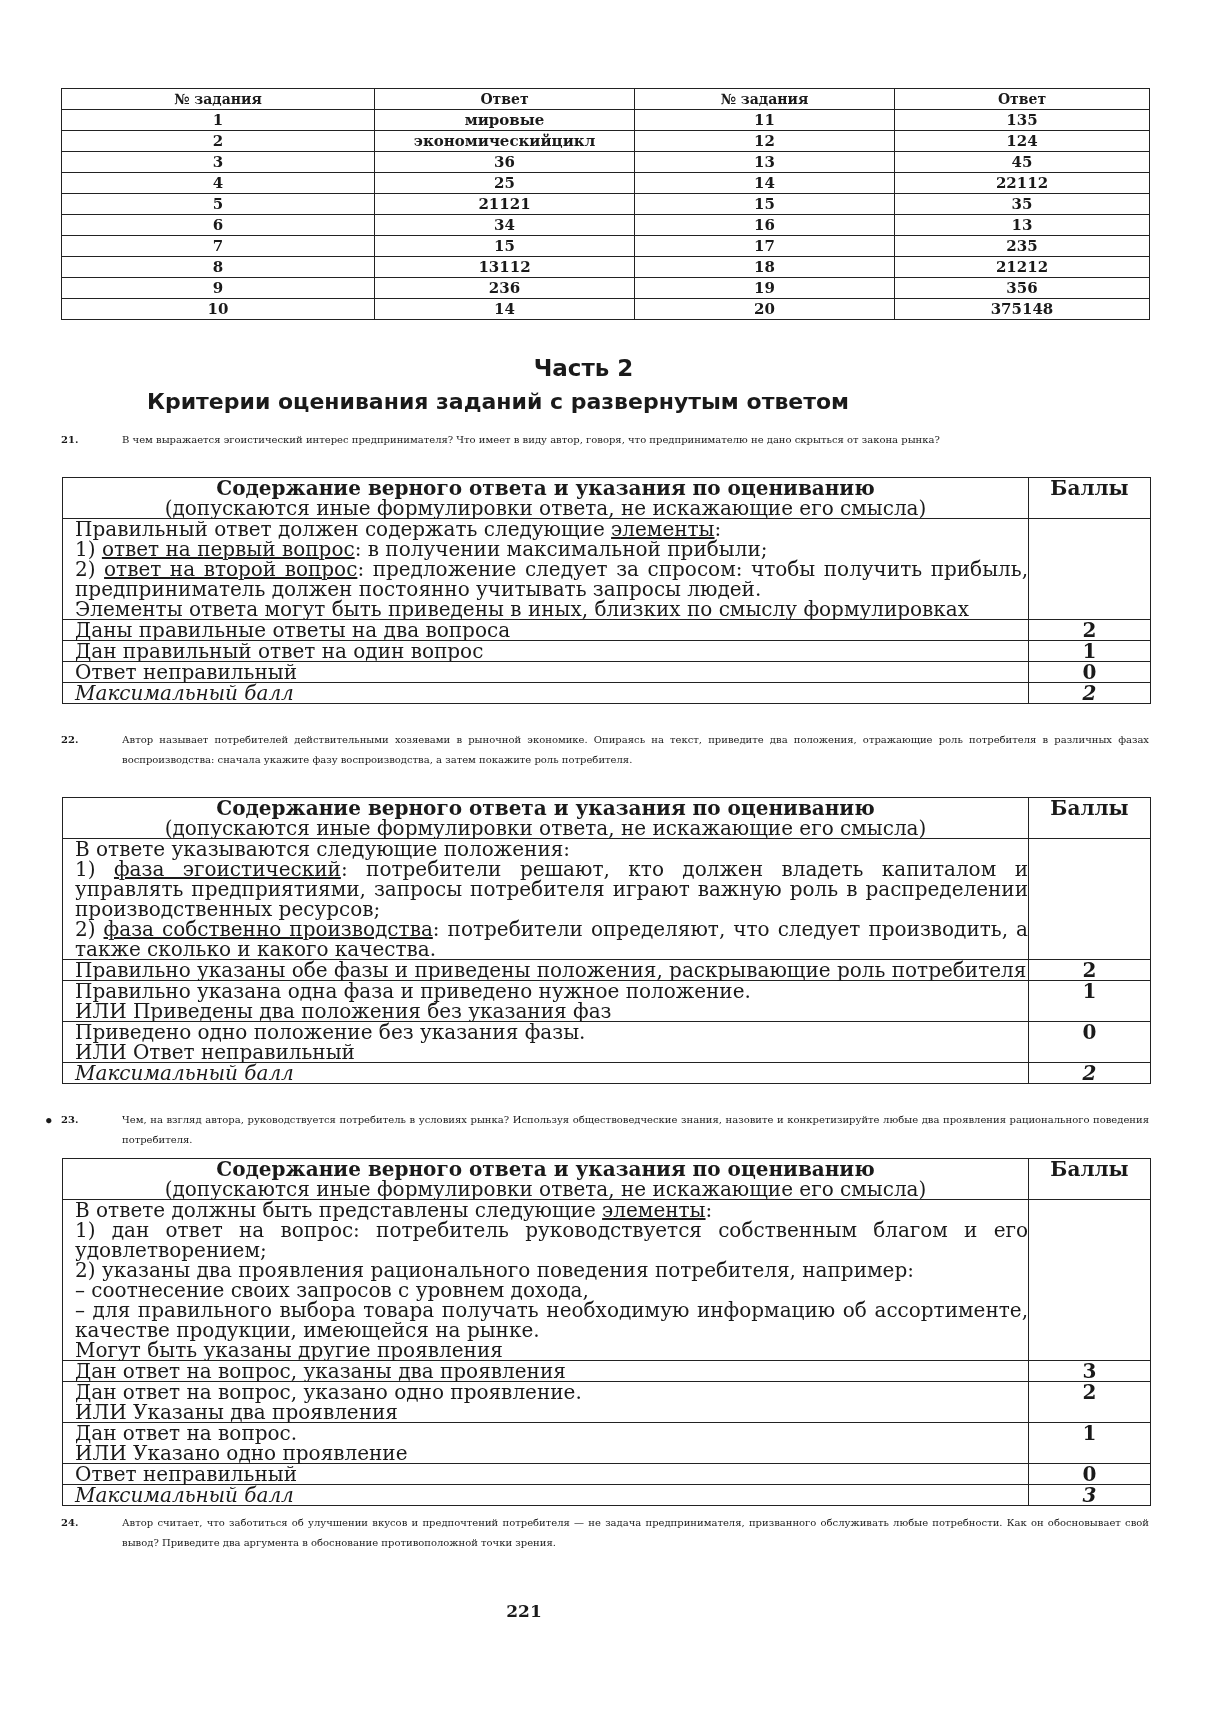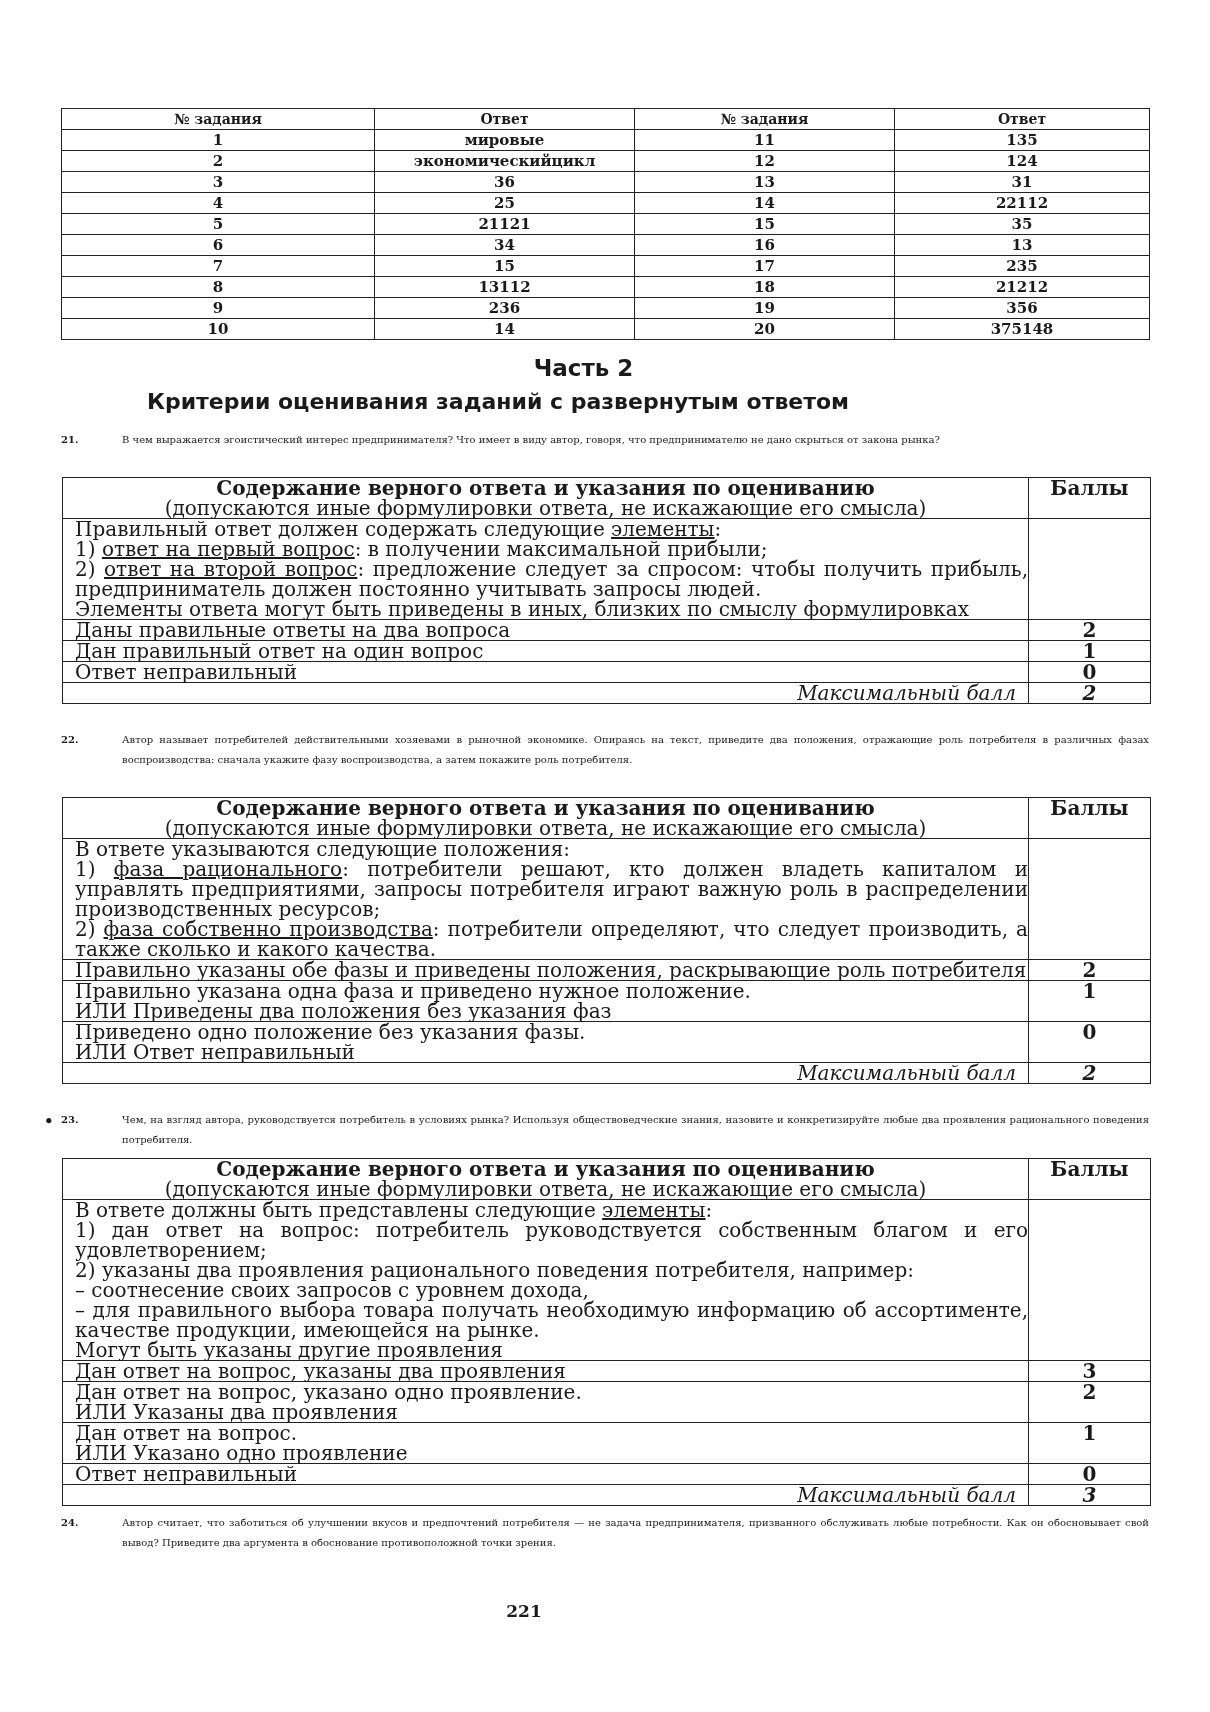--- a/index.html
+++ b/index.html
@@ -5,21 +5,21 @@
   html, body { margin: 0; padding: 0; background: #ffffff; }
   body {
     width: 1210px; height: 1712px; position: relative; overflow: hidden;
     font-family: "DejaVu Serif", "Liberation Serif", serif;
     color: #1a1a1a;
   }
   .page { position: absolute; left: 0; top: 0; width: 1210px; height: 1712px; }
 
   
   .answers {
-    position: absolute; left: 61px; top: 108px; width: 1088px;
+    position: absolute; left: 61px; top: 88px; width: 1088px;
     border-collapse: collapse; font-size: 15px; font-weight: bold;
     table-layout: fixed;
     padding-left: 6px;
   }
   .answers th, .answers td {
     border: 1.5px solid #222; text-align: center; padding: 0; height: 20px; line-height: 19px;
   }
   .answers th { font-size: 14px; }
   .answers col.c1 { width: 313px; }
   .answers col.c2 { width: 260px; }
@@ -48,21 +48,21 @@
     position: absolute; left: 62px; width: 1088px; border-collapse: collapse;
     table-layout: fixed; font-size: 20px; line-height: 20px;
   }
   .crit col.main { width: 966px; }
   .crit col.score { width: 122px; }
   .crit td, .crit th { border: 1.5px solid #222; padding: 0 0 0 12px; vertical-align: top; }
   .crit th { font-weight: bold; text-align: center; padding: 0; }
   .crit th .sub { font-weight: normal; display: block; }
   .crit td.score { text-align: center; padding: 0; font-weight: bold; }
   .crit td.score-empty { padding: 0; }
-  .crit td.max-label { text-align: right; font-style: italic; padding-right: 12px; }
+  .crit td.max-label { font-style: italic; padding-right: 12px; }
   .u { text-decoration: underline; }
   .line { display: block; }
   .justify { text-align: justify; text-align-last: left; padding-right: 12px; }
 
   .page-num {
     position: absolute; left: 0; width: 1048px; top: 1601px; text-align: center;
     font-size: 17px; font-weight: bold;
   }
   .bullet { position: absolute; left: 44px; top: 1112px; font-size: 15px; font-weight: bold; }
 </style>
@@ -96,21 +96,21 @@
       <tr>
           <td>2</td>
           <td>экономическийцикл</td>
           <td>12</td>
           <td>124</td>
         </tr>
       <tr>
           <td>3</td>
           <td>36</td>
           <td>13</td>
-          <td>31</td>
+          <td>45</td>
         </tr>
       <tr>
           <td>4</td>
           <td>25</td>
           <td>14</td>
           <td>22112</td>
         </tr>
       <tr>
           <td>5</td>
           <td>21121</td>
@@ -211,21 +211,21 @@
         <tr>
       <th>
         <span>Содержание верного ответа и указания по оцениванию</span>
         <span class="sub">(допускаются иные формулировки ответа, не искажающие его смысла)</span>
       </th>
       <th>Баллы</th>
     </tr>
     <tr>
       <td class="justify">
         <span class="line">В ответе указываются следующие положения:</span>
-        <span class="line"><span>1) </span><span class="u">фаза рационального</span><span>: потребители решают, кто должен владеть капиталом и управлять предприятиями, запросы потребителя играют важную роль в распределении производственных ресурсов;</span></span>
+        <span class="line"><span>1) </span><span class="u">фаза эгоистический</span><span>: потребители решают, кто должен владеть капиталом и управлять предприятиями, запросы потребителя играют важную роль в распределении производственных ресурсов;</span></span>
         <span class="line"><span>2) </span><span class="u">фаза собственно производства</span><span>: потребители определяют, что следует производить, а также сколько и какого качества.</span></span>
       </td>
       <td class="score-empty"></td>
     </tr>
     <tr>
           <td>
             <span class="line">Правильно указаны обе фазы и приведены положения, раскрывающие роль потребителя</span>
           </td>
           <td class="score">2</td>
         </tr>

